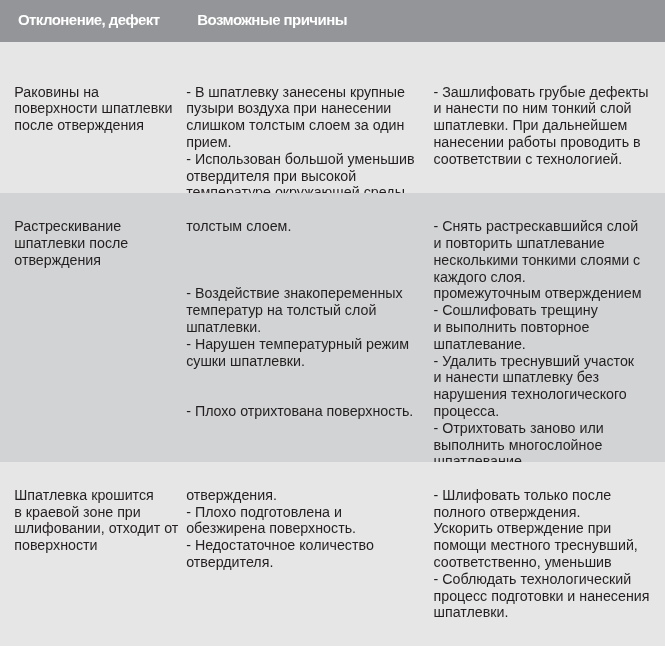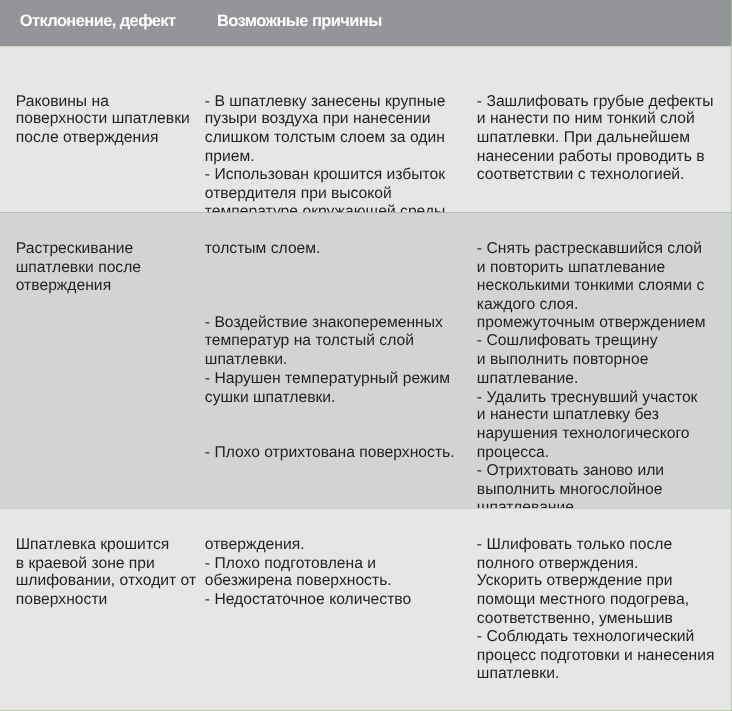--- a/index.html
+++ b/index.html
@@ -40,40 +40,40 @@
     line-height: 16.8px;
     white-space: nowrap;
     margin-top: 22px;
   }
   .cell > div { white-space: nowrap; }
   .cell > div.blank { height: 16.8px; }
 </style>
 </head>
 <body>
 
-<div id="page" style="background: #4d7c0f;">
+<div id="page" style="background: #737373;">
 
   <div id="thead" class="band" style="background: rgb(147, 149, 152);"></div>
 
   <div class="th" style="left: 17.9px; color: rgb(255, 255, 255);">Отклонение, дефект</div>
   <div class="th" style="left: 197.3px; color: rgb(255, 255, 255);">Возможные причины</div>
 
   <div id="body">
       <div class="band" style="top: 42px; height: 151px; background: rgb(230, 230, 230);"></div>
       <div class="cell" style="left: 14.3px; top: 61.6px; color: rgb(35, 31, 32);">
         <div>Раковины на</div>
         <div>поверхности шпатлевки</div>
         <div>после отверждения</div>
       </div>
       <div class="cell" style="left: 186.2px; top: 61.6px; color: rgb(35, 31, 32);">
         <div>- В шпатлевку занесены крупные</div>
         <div>пузыри воздуха при нанесении</div>
         <div>слишком толстым слоем за один</div>
         <div>прием.</div>
-        <div>- Использован крошится избыток</div>
+        <div>- Использован большой уменьшив</div>
         <div>отвердителя при высокой</div>
         <div>температуре окружающей среды.</div>
       </div>
       <div class="cell" style="left: 433.5px; top: 61.6px; color: rgb(35, 31, 32);">
         <div>- Зашлифовать грубые дефекты</div>
         <div>и нанести по ним тонкий слой</div>
         <div>шпатлевки. При дальнейшем</div>
         <div>нанесении работы проводить в</div>
         <div>соответствии с технологией.</div>
       </div>
@@ -119,25 +119,26 @@
         <div>Шпатлевка крошится</div>
         <div>в краевой зоне при</div>
         <div>шлифовании, отходит от</div>
         <div>поверхности</div>
       </div>
       <div class="cell" style="left: 186.2px; top: 464.8px; color: rgb(35, 31, 32);">
         <div>отверждения.</div>
         <div>- Плохо подготовлена и</div>
         <div>обезжирена поверхность.</div>
         <div>- Недостаточное количество</div>
+        <div>отвердителя.</div>
       </div>
       <div class="cell" style="left: 433.5px; top: 464.8px; color: rgb(35, 31, 32);">
         <div>- Шлифовать только после</div>
         <div>полного отверждения.</div>
         <div>Ускорить отверждение при</div>
-        <div>помощи местного подогрева,</div>
+        <div>помощи местного треснувший,</div>
         <div>соответственно, уменьшив</div>
         <div>- Соблюдать технологический</div>
         <div>процесс подготовки и нанесения</div>
         <div>шпатлевки.</div>
       </div>
     </div>
 </div>
 
 </body></html>

